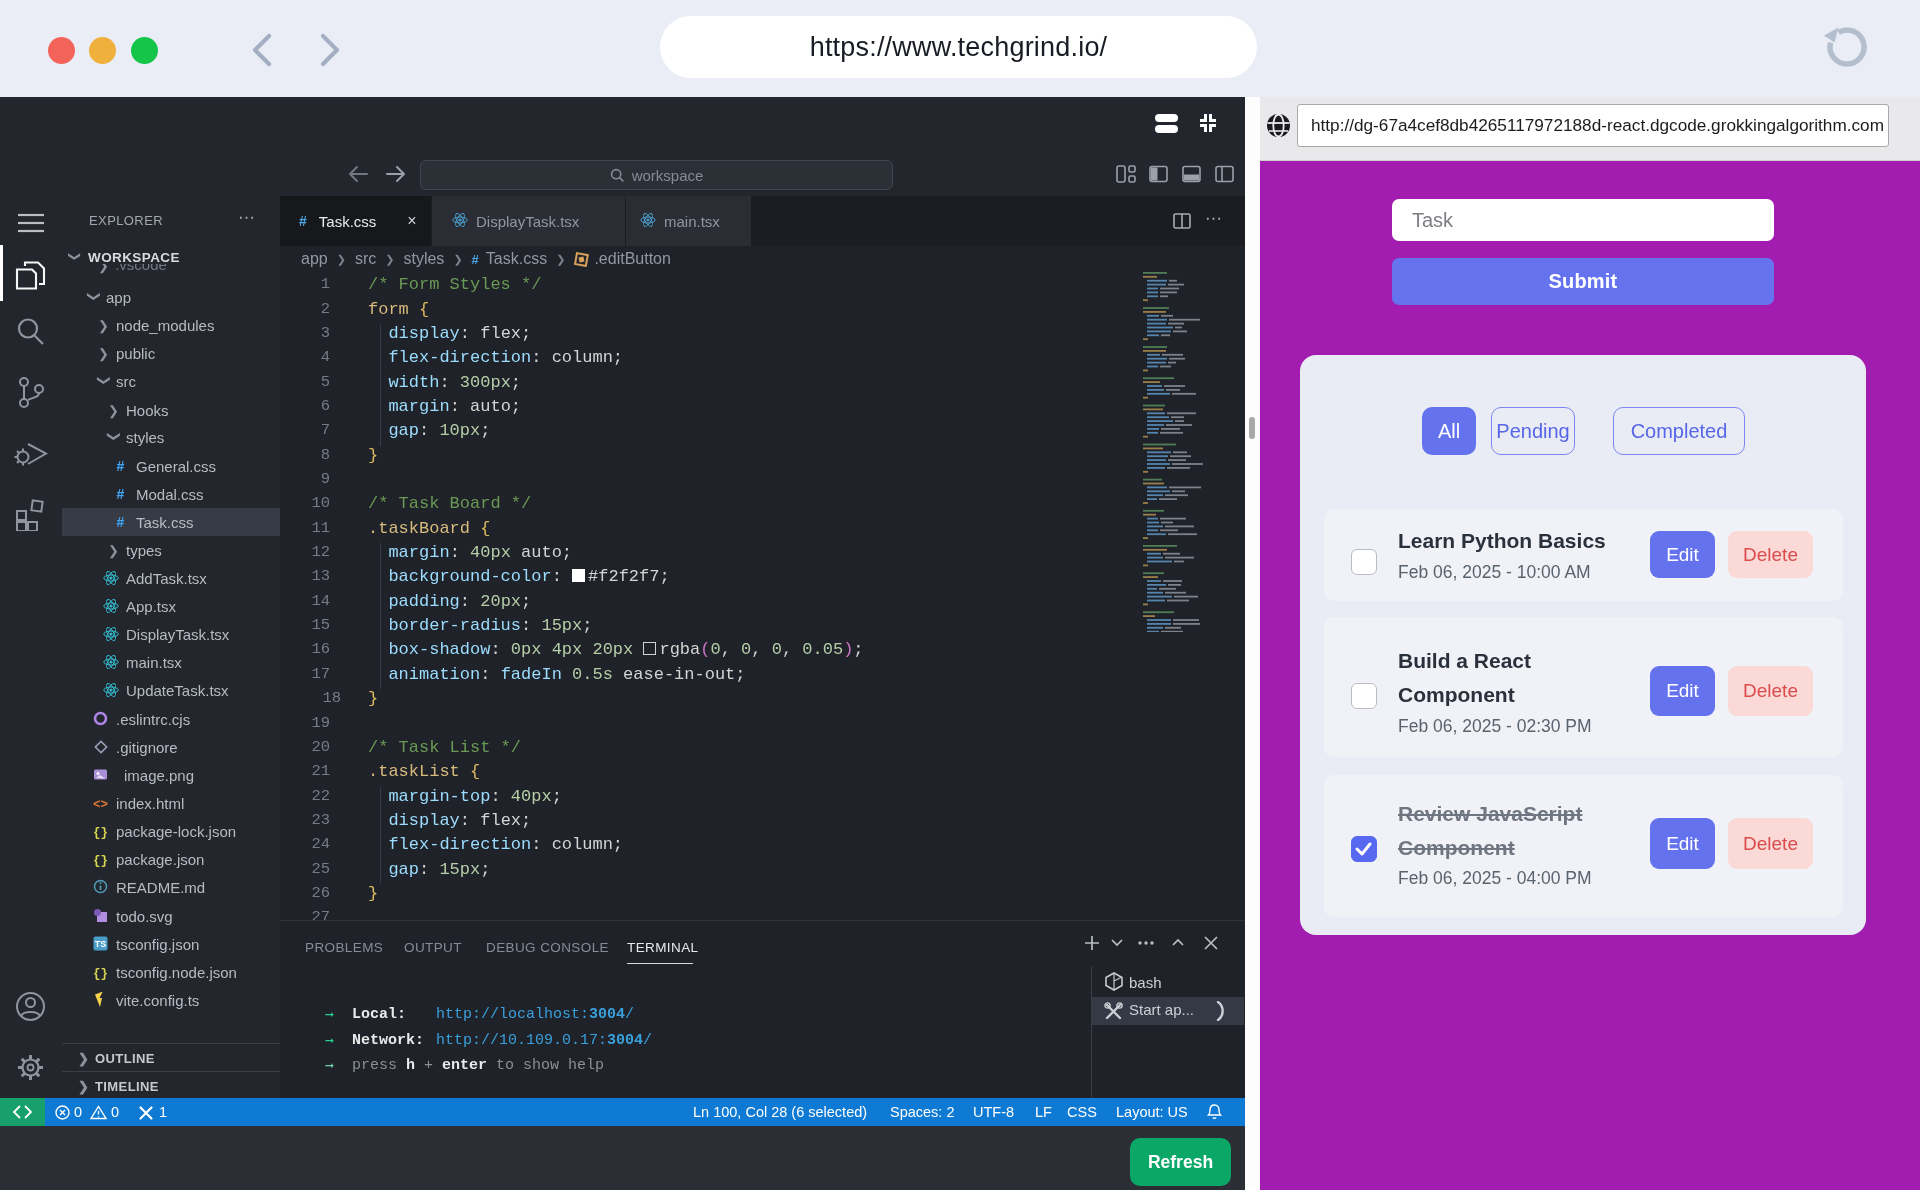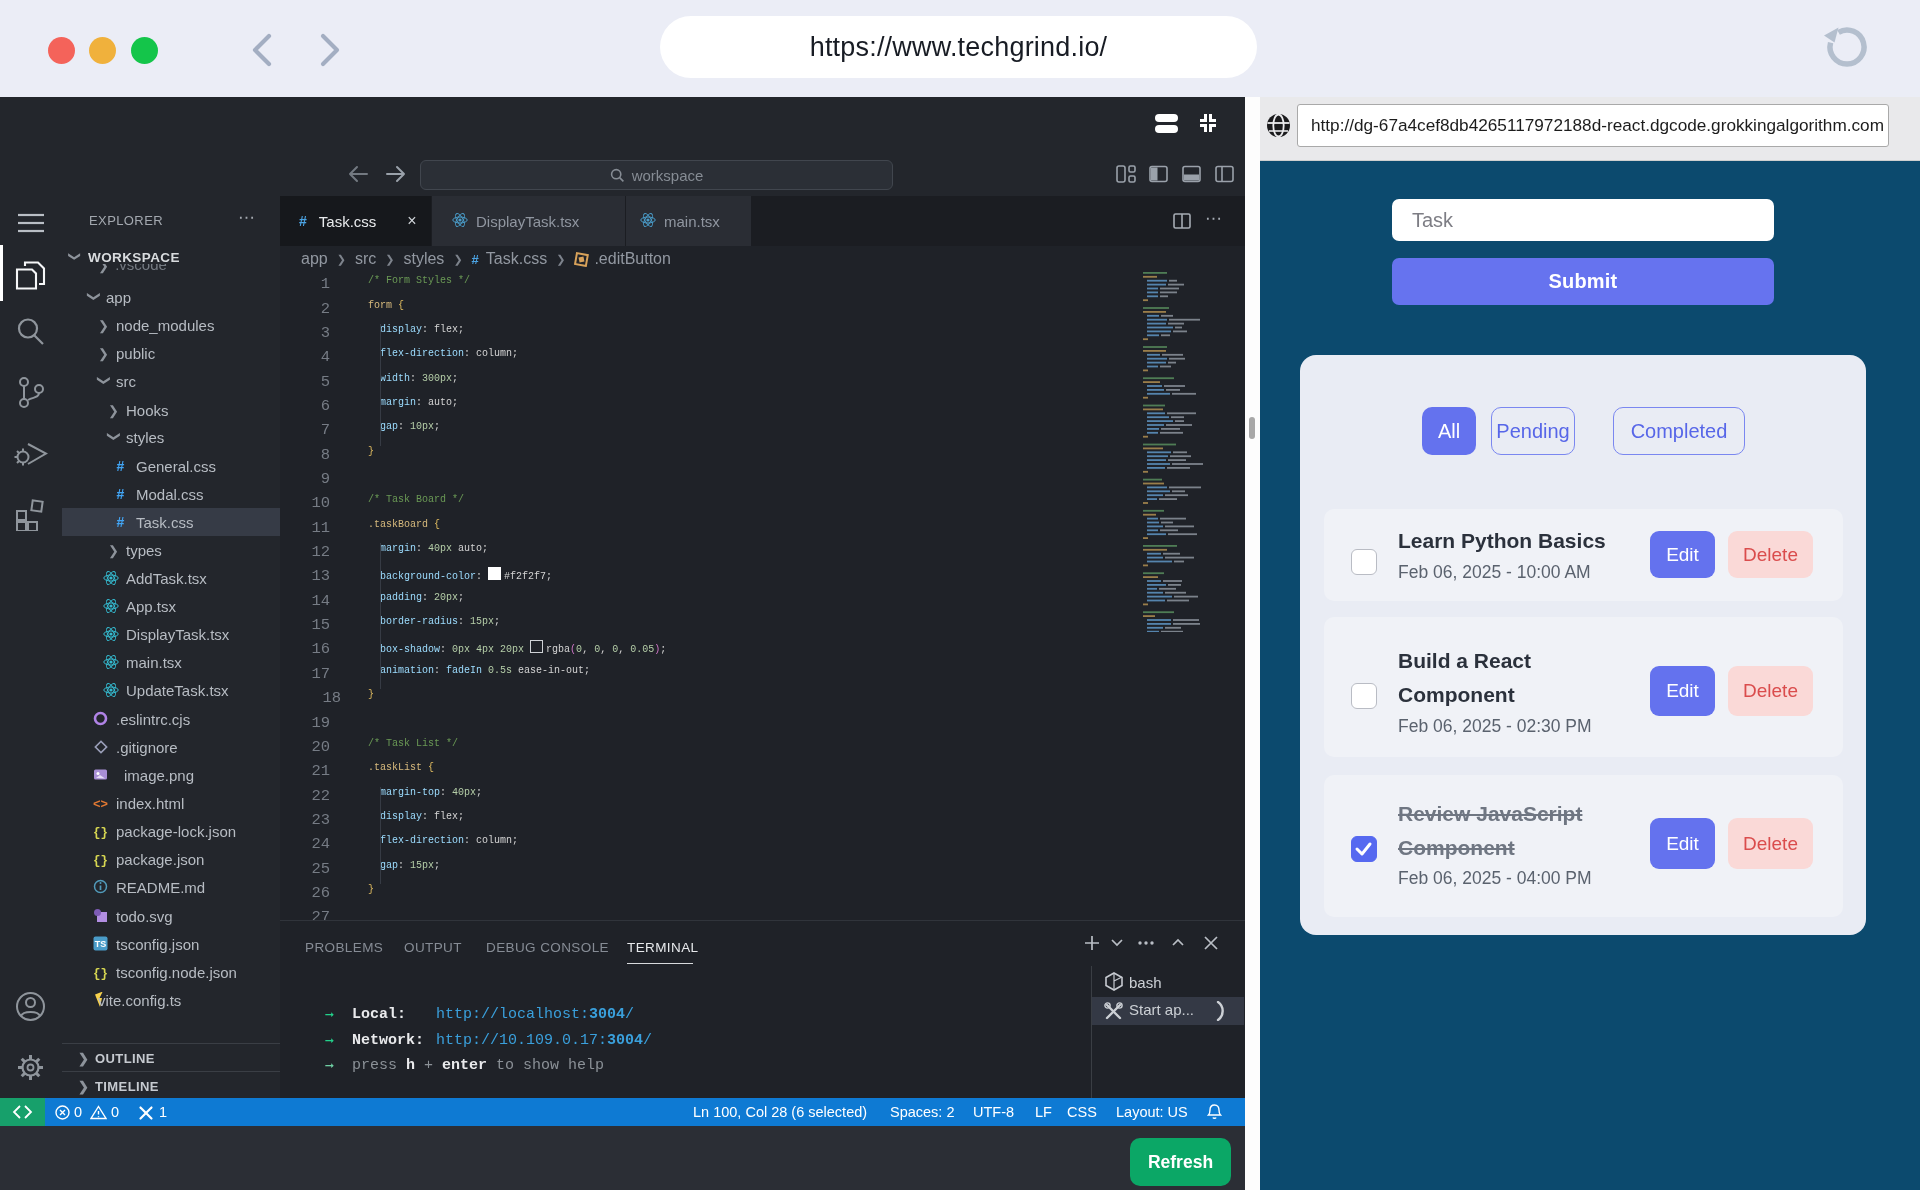--- a/index.html
+++ b/index.html
@@ -11,41 +11,41 @@
  display:flex;align-items:center;justify-content:center;color:#181c24;font-size:27px;letter-spacing:0.2px;}
 
 #vsc{position:absolute;left:0;top:97px;width:1245px;height:1029px;background:#23262c;color:#c4c8ce;}
 #sidebar{position:absolute;left:62px;top:99px;width:218px;height:902px;background:#23262c;}
 #editor{position:absolute;left:280px;top:99px;width:965px;height:902px;background:#1f2228;}
 .trow{position:absolute;left:0;width:218px;height:28px;display:flex;align-items:center;font-size:15px;color:#b7bcc3;white-space:nowrap;}
 .chev{color:#8d939b;font-size:13px;width:13px;display:inline-block;}
 .ficon{display:inline-flex;width:17px;height:17px;margin-right:7px;align-items:center;justify-content:center;flex:none;font-weight:bold;}
 .tab{position:absolute;top:0;height:50px;display:flex;align-items:center;font-size:15px;}
 .bc{color:#9298a1;font-size:16px;}
-.cl{position:absolute;left:0;height:25px;white-space:pre;font-family:"Liberation Mono",monospace;font-size:10px;color:#d4d4d4;}
+.cl{position:absolute;left:0;height:25px;white-space:pre;font-family:"Liberation Mono",monospace;font-size:17px;color:#d4d4d4;}
 .ln{position:absolute;width:50px;text-align:right;font-family:"Liberation Mono",monospace;font-size:15.5px;color:#767c85;height:25px;}
 .c{color:#6a9955;} .p{color:#9cdcfe;} .n{color:#b5cea8;} .s{color:#d7ba7d;} .b{color:#dfbb60;} .k{color:#cf76c6;}
 .sw{display:inline-block;width:13px;height:13px;background:#fff;vertical-align:-1px;margin-right:3px;}
 .swo{display:inline-block;width:13px;height:13px;background:transparent;border:1.5px solid #cfd2d6;vertical-align:-1px;margin-right:3px;}
 .ig{position:absolute;width:1px;background:#363b44;left:380px;}
 
 #panel{position:absolute;left:0px;top:724px;width:965px;height:178px;background:#1f2228;border-top:1px solid #30343b;}
 .ptab{position:absolute;top:5px;height:42px;display:flex;align-items:center;font-size:13.5px;letter-spacing:0.4px;color:#868c95;}
 .tl{position:absolute;font-family:"Liberation Mono",monospace;font-size:15px;white-space:pre;color:#cfd3d8;}
 
 #status{position:absolute;left:0;top:1001px;width:1245px;height:28px;background:#0e7ad3;color:#fff;font-size:14.5px;}
 #status .it{position:absolute;top:0;height:28px;display:flex;align-items:center;}
 
 #below{position:absolute;left:0;top:1126px;width:1245px;height:64px;background:#2b2e35;}
 #refresh{position:absolute;left:1130px;top:12px;width:101px;height:48px;background:#0ba766;border-radius:10px;color:#fff;
  font-size:17.5px;font-weight:bold;display:flex;align-items:center;justify-content:center;}
 
 #rscroll{position:absolute;left:1245px;top:97px;width:15px;height:1093px;background:#fdfdfd;}
 #rthumb{position:absolute;left:4px;top:320px;width:6px;height:22px;background:#a8a8a8;border-radius:3px;}
-#rpane{position:absolute;left:1260px;top:97px;width:660px;height:1093px;background:#0c4a6e;}
+#rpane{position:absolute;left:1260px;top:97px;width:660px;height:1093px;background:#a21caf;}
 #urlrow{position:absolute;left:0;top:0;width:660px;height:64px;background:#e9e9eb;border-bottom:1px solid #cfcfcf;}
 #urlinput{position:absolute;left:37px;top:7px;width:592px;height:43px;background:#fff;border:1px solid #a9a9a9;border-radius:3px;
  display:flex;align-items:center;color:#1c1c1c;font-size:17.2px;white-space:nowrap;overflow:hidden;padding-left:13px;}
 #taskin{position:absolute;left:132px;top:102px;width:382px;height:42px;background:#fff;border-radius:7px;display:flex;align-items:center;
  padding-left:20px;color:#7d7d84;font-size:20px;}
 #submit{position:absolute;left:132px;top:161px;width:382px;height:47px;background:#6673ef;border-radius:7px;display:flex;align-items:center;justify-content:center;color:#fff;font-size:20px;font-weight:bold;letter-spacing:0.2px;}
 #board{position:absolute;left:40px;top:258px;width:566px;height:580px;background:#e9ecf4;border-radius:16px;}
 .fbtn{position:absolute;top:52px;height:48px;border-radius:10px;display:flex;align-items:center;justify-content:center;font-size:20px;}
 .titem{position:absolute;left:24px;width:519px;background:#f0f2f7;border-radius:10px;}
 .cb{position:absolute;left:27px;width:26px;height:26px;background:#fff;border:1.5px solid #b9bcc4;border-radius:6px;}
@@ -365,21 +365,21 @@
 <div class="trow" style="top:762px;">
         <span style="position:absolute;left:30px;top:5px;"><span class="ficon" style="color:#d8d852;font-size:12.5px;font-family:Liberation Mono,monospace;">{}</span></span>
         <span style="position:absolute;left:54px;">tsconfig.node.json</span>
       </div>
 <div class="trow" style="top:790px;">
         <span style="position:absolute;left:30px;top:5px;"><span class="ficon">
             <svg width="15" height="15" viewBox="0 0 15 15">
               <polygon points="8.5,0 2,2.5 7,15 9,6 6.5,6 9.5,0" fill="#f7d14c"></polygon>
             </svg>
           </span></span>
-        <span style="position:absolute;left:36px;text-align:right;">vite.config.ts</span>
+        <span style="position:absolute;left:54px;text-align:right;">vite.config.ts</span>
       </div>
 
 <div class="abs" style="left:0;top:847px;width:218px;border-top:1px solid #3a3e45;"></div>
 <div class="trow" style="top:848px;font-weight:bold;color:#c6cad0;font-size:13px;letter-spacing:0.4px;">
         <span class="chev" style="position:absolute;left:16px;">❯</span>
         <span style="position:absolute;left:33px;">OUTLINE</span>
       </div>
 <div class="abs" style="left:0;top:875px;width:218px;border-top:1px solid #3a3e45;"></div>
 <div class="trow" style="top:876px;font-weight:bold;color:#c6cad0;font-size:13px;letter-spacing:0.4px;">
         <span class="chev" style="position:absolute;left:16px;">❯</span>

